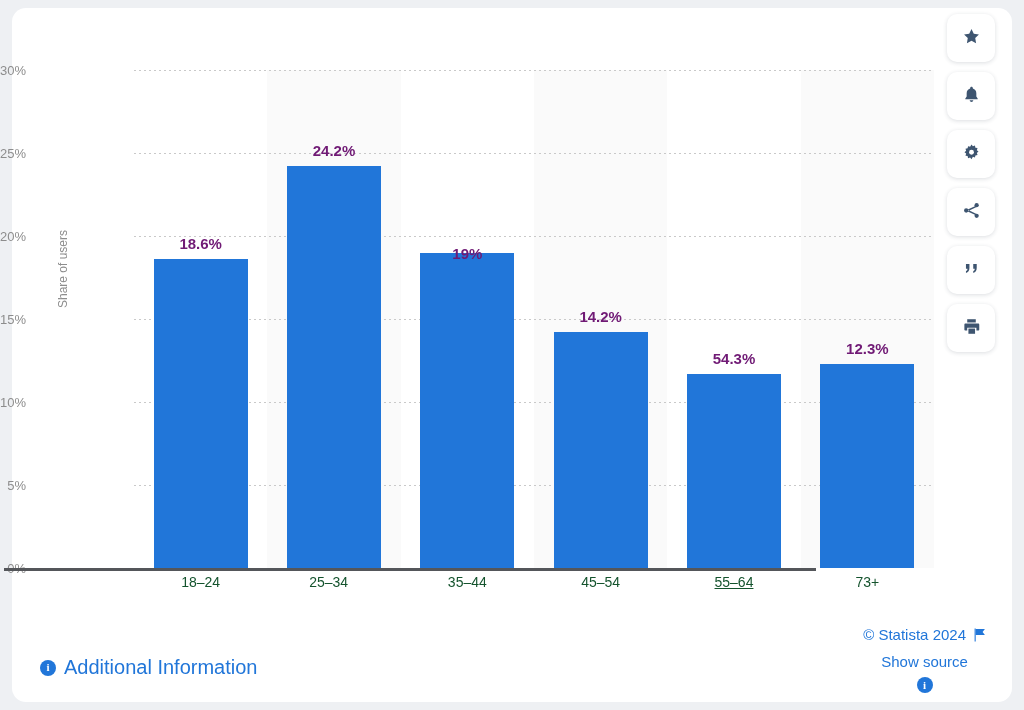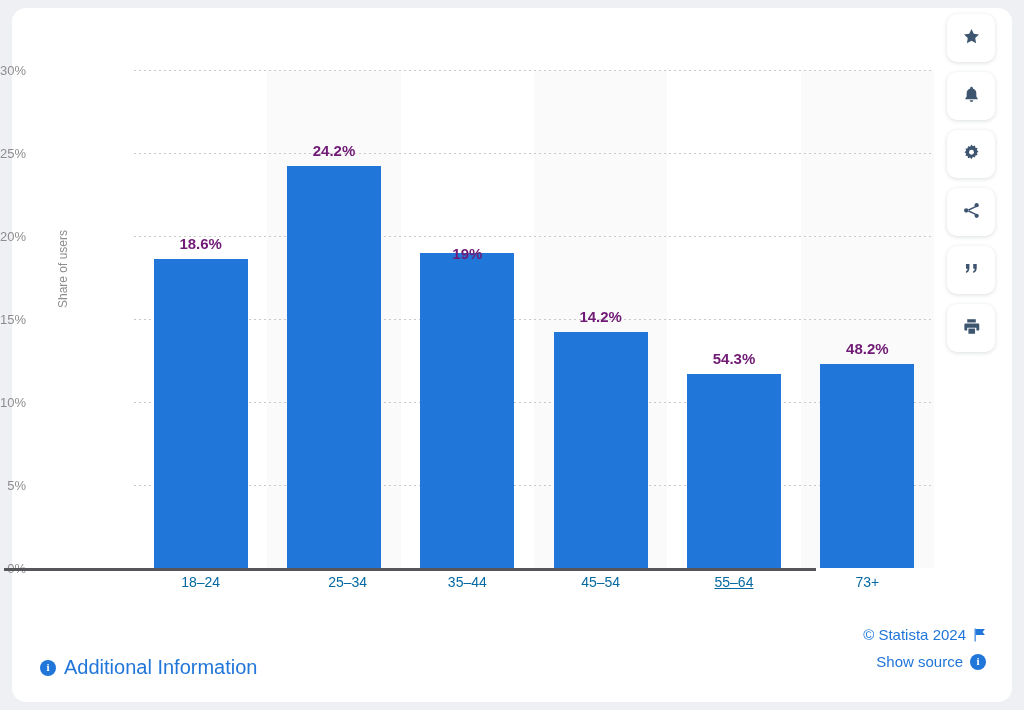--- a/index.html
+++ b/index.html
@@ -102,21 +102,21 @@
     font-size: 15px;
     font-weight: bold;
     color: #701a75;
     white-space: nowrap;
   }
   .xtick {
     position: absolute;
     top: 566px;
     text-align: center;
     font-size: 14px;
-    color: #0369a1;
+    color: #14532d;
     white-space: nowrap;
   }
 
   
   #toolbar {
     position: absolute;
     left: 941px;
     top: 14px;
     width: 60px;
     display: flex;
@@ -182,20 +182,21 @@
     margin-bottom: 10px;
   }
   .srcline {
     display: flex;
     align-items: center;
     justify-content: flex-end;
     gap: 7px;
     font-size: 15px;
     color: #2176d9;
     cursor: pointer;
+    flex-direction: column;
   }
   .flag-icon svg { fill: #2176d9; display:block; }
 </style>
 </head>
 <body>
 
 <div id="app">
   <div id="card">
 
     <div id="figure">
@@ -239,25 +240,25 @@
           </div>
       </div>
 
       <div id="baseline"></div>
       <div id="values-holder">
           <div class="barvalue" style="left: 122px; width: 133.333px; top: 227.24px;">18.6%</div>
           <div class="barvalue" style="left: 255.333px; width: 133.333px; top: 134.28px;">24.2%</div>
           <div class="barvalue" style="left: 388.667px; width: 133.333px; top: 220.6px; margin-top: 16px;">19%</div>
           <div class="barvalue" style="left: 522px; width: 133.333px; top: 300.28px;">14.2%</div>
           <div class="barvalue" style="left: 655.333px; width: 133.333px; top: 341.78px;">54.3%</div>
-          <div class="barvalue" style="left: 788.667px; width: 133.333px; top: 331.82px;">48.2%</div>
+          <div class="barvalue" style="left: 788.667px; width: 133.333px; top: 331.82px;">12.3%</div>
         </div>
       <div id="xticks-holder">
           <div class="xtick" style="left: 122px; width: 133.333px;">18–24</div>
-          <div class="xtick" style="left: 269px; width: 133.333px;">25–34</div>
+          <div class="xtick" style="left: 250px; width: 133.333px;">25–34</div>
           <div class="xtick" style="left: 388.667px; width: 133.333px;">35–44</div>
           <div class="xtick" style="left: 522px; width: 133.333px;">45–54</div>
           <div class="xtick" style="left: 655.333px; width: 133.333px; text-decoration: underline;">55–64</div>
           <div class="xtick" style="left: 788.667px; width: 133.333px;">73+</div>
         </div>
     </div>
 
     <div id="footer-left">
       <span class="info-dot">i</span>
       <span class="label">Additional Information</span>

